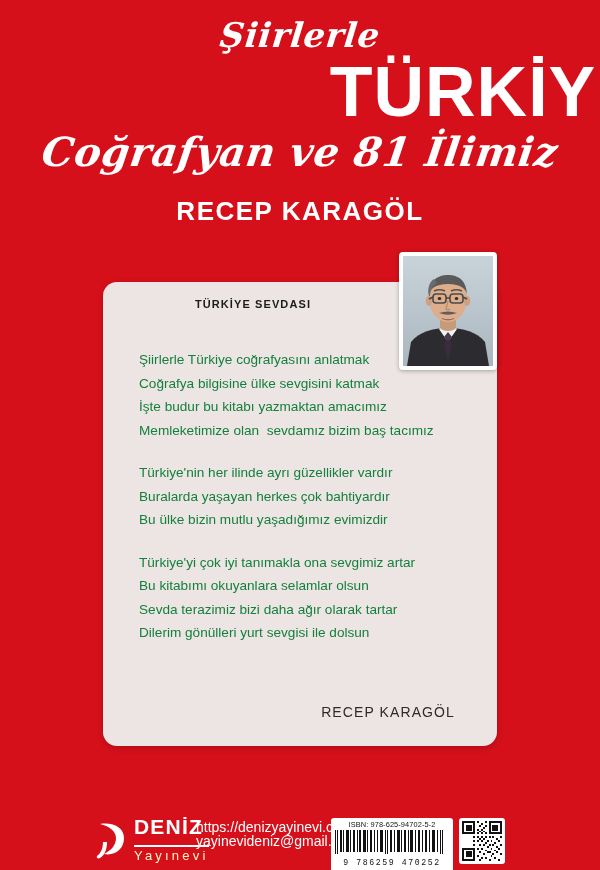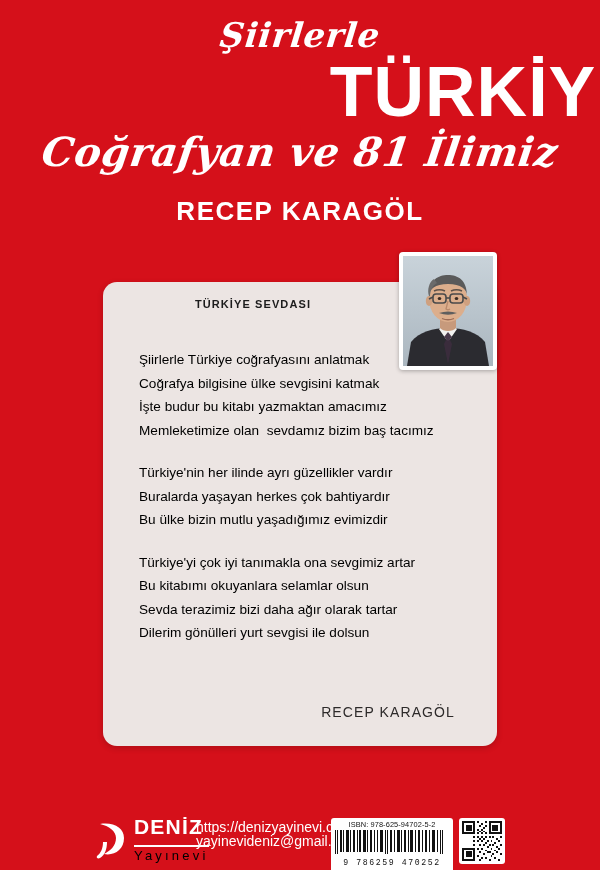--- a/index.html
+++ b/index.html
@@ -125,21 +125,21 @@
   .stanza {
     margin: 0 0 19px 0;
   }
   .stanza:last-of-type {
     margin-bottom: 8px;
   }
   .poem-line {
     font-family: "Liberation Sans", sans-serif;
     font-size: 13.6px;
     line-height: 23.5px;
-    color: #000000;
+    color: #15803d;
     white-space: pre;
   }
 
   .poem-signature {
     position: absolute;
     right: 42px;
     bottom: 26px;
     font-family: "Liberation Sans", sans-serif;
     font-size: 14px;
     letter-spacing: 1.1px;
@@ -200,21 +200,21 @@
     letter-spacing: 1.2px;
     color: #ffffff;
     line-height: 21px;
     border-bottom: 2px solid #ffffff;
     padding-bottom: 8px;
   }
   .pub-sub {
     font-family: "Liberation Sans", sans-serif;
     font-size: 13px;
     letter-spacing: 3.2px;
-    color: #000000;
+    color: #fef9c3;
     line-height: 17px;
     text-align: right;
   }
 
   .contact {
     position: absolute;
     left: 196px;
     top: 10px;
     color: #ffffff;
     font-family: "Liberation Sans", sans-serif;

